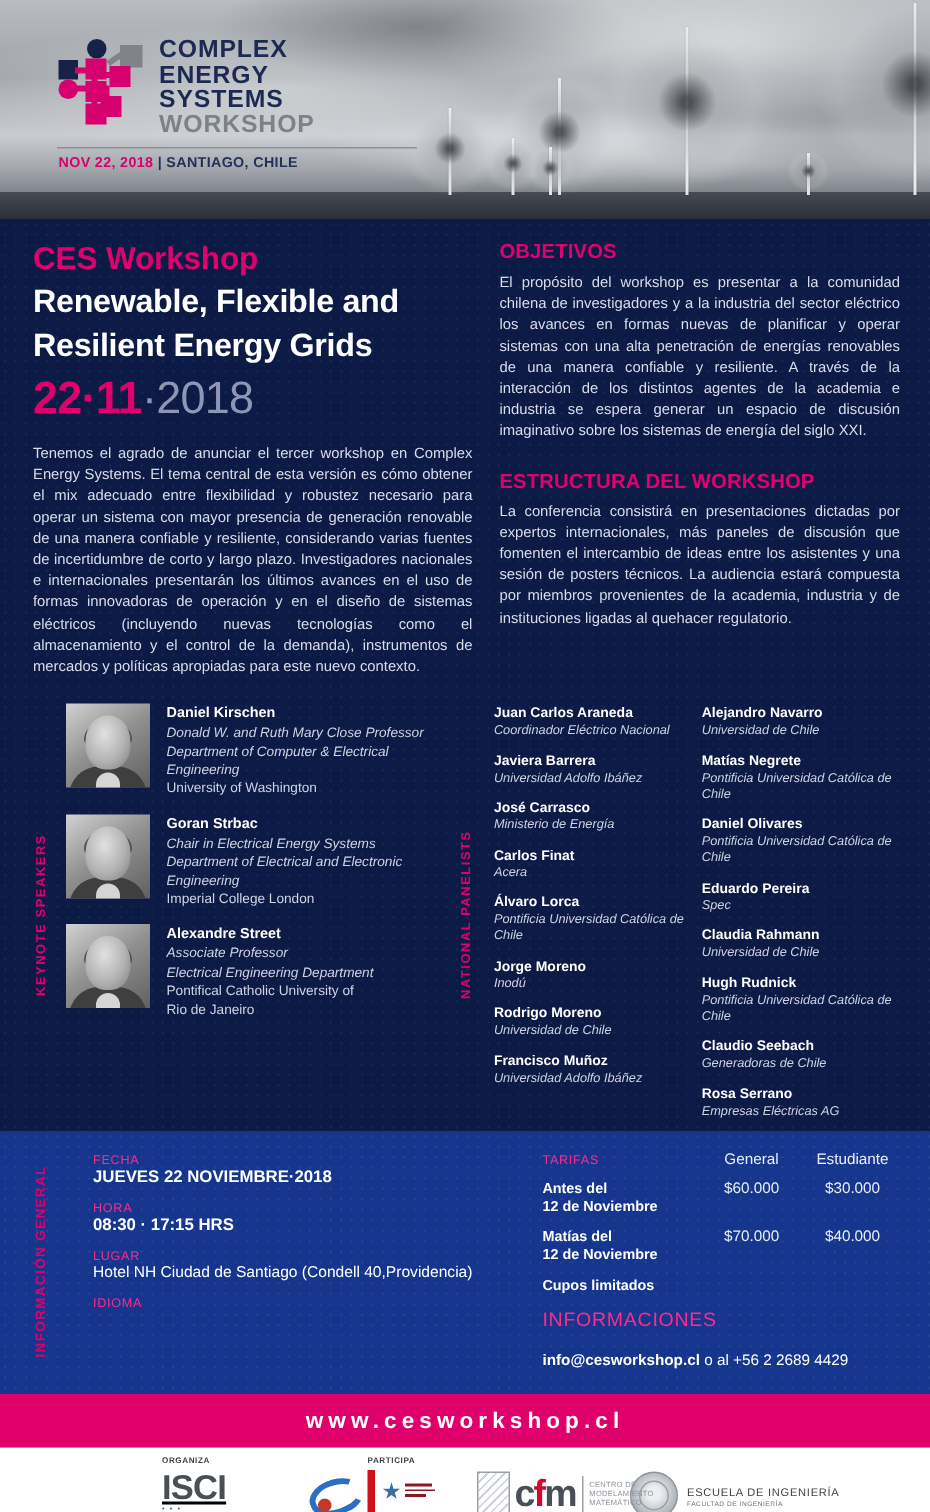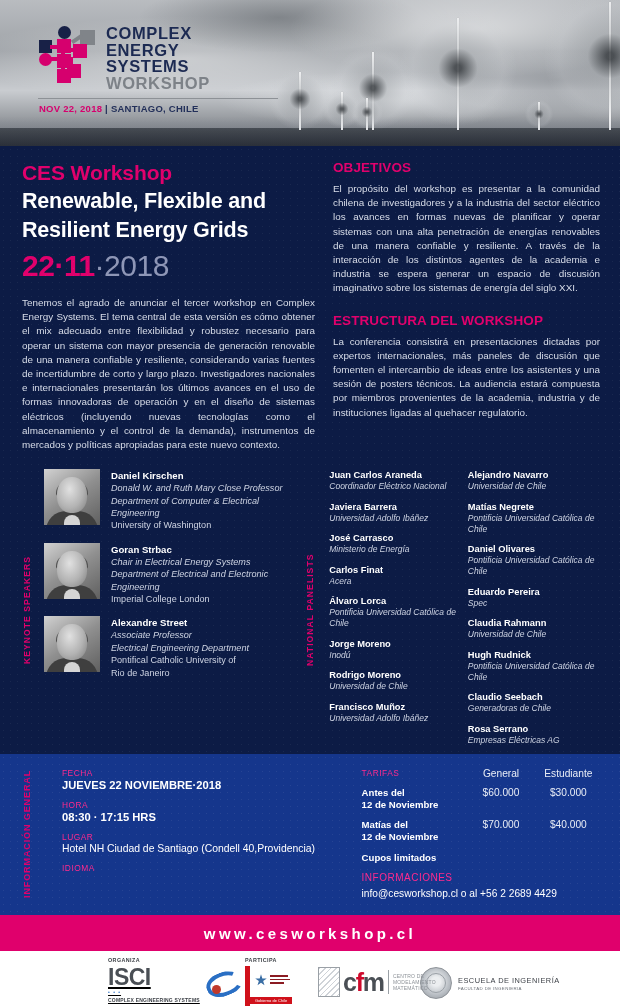--- a/index.html
+++ b/index.html
@@ -185,23 +185,23 @@
   .f-val { color: #ffffff; font-size: 11.2px; font-weight: bold; margin-bottom: 9px; }
   .f-val.normal { font-weight: normal; font-size: 10.4px; }
 
   .tar-table { width: 100%; border-collapse: collapse; }
   .tar-table td { vertical-align: top; padding: 0 0 8px 0; }
   .th-tar { color: #ff2a8d; font-size: 8.4px; letter-spacing: .5px; }
   .th-col { color: #e9edf6; font-size: 10.2px; text-align: center; }
   .td-when { color: #ffffff; font-size: 9.6px; font-weight: bold; line-height: 12px; }
   .td-price { color: #e9edf6; font-size: 10.2px; text-align: center; }
   .cupos { color: #ffffff; font-size: 9.6px; font-weight: bold; margin: 1px 0 9px; }
-  .inf-lab { color: #ff2a8d; font-size: 10px; letter-spacing: .5px; margin-bottom: 5px; }
+  .inf-lab { color: #ff2a8d; font-size: 13px; letter-spacing: .5px; margin-bottom: 15px; }
   .inf-val { color: #ffffff; font-size: 10.2px; }
-  .inf-val b { font-weight: normal; }
+  .inf-val b { font-weight: bold; }
 
   
   .web-band {
     height: 36px; background: #e0006c;
     display: flex; align-items: center; justify-content: center;
   }
   .web-band span {
     color: #ffffff; font-size: 15px; font-weight: bold; letter-spacing: 3.4px;
   }
 

